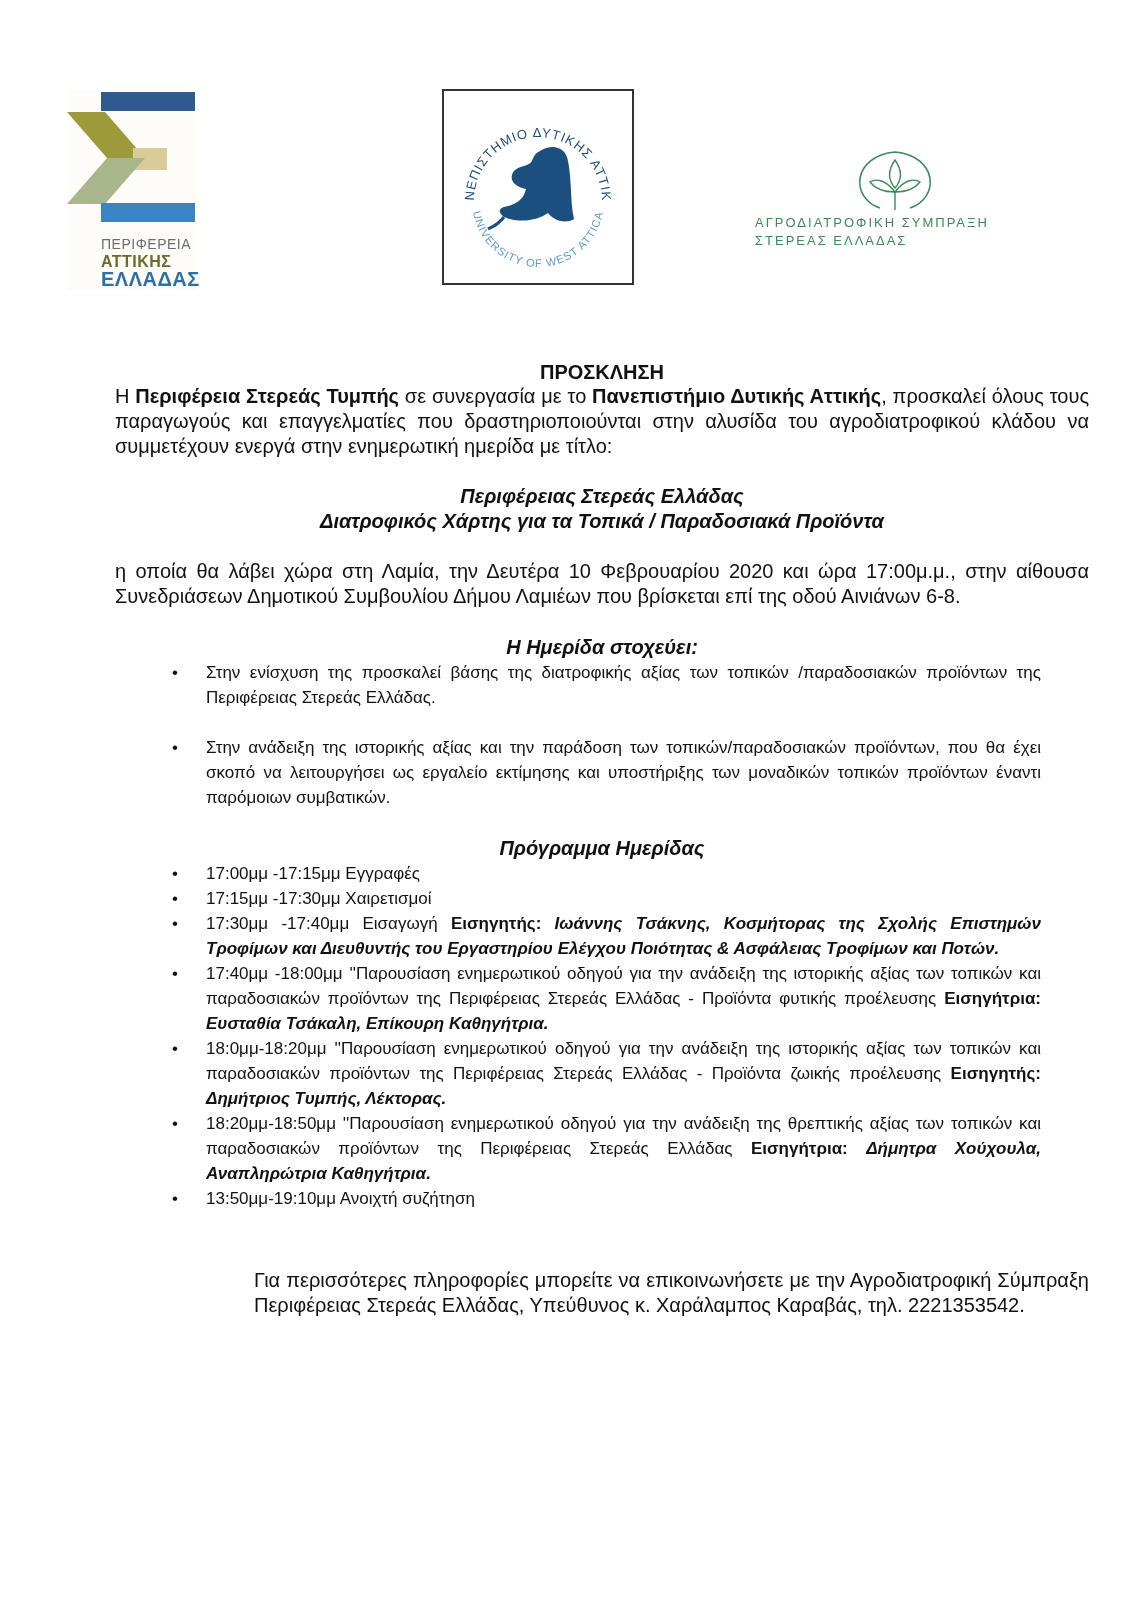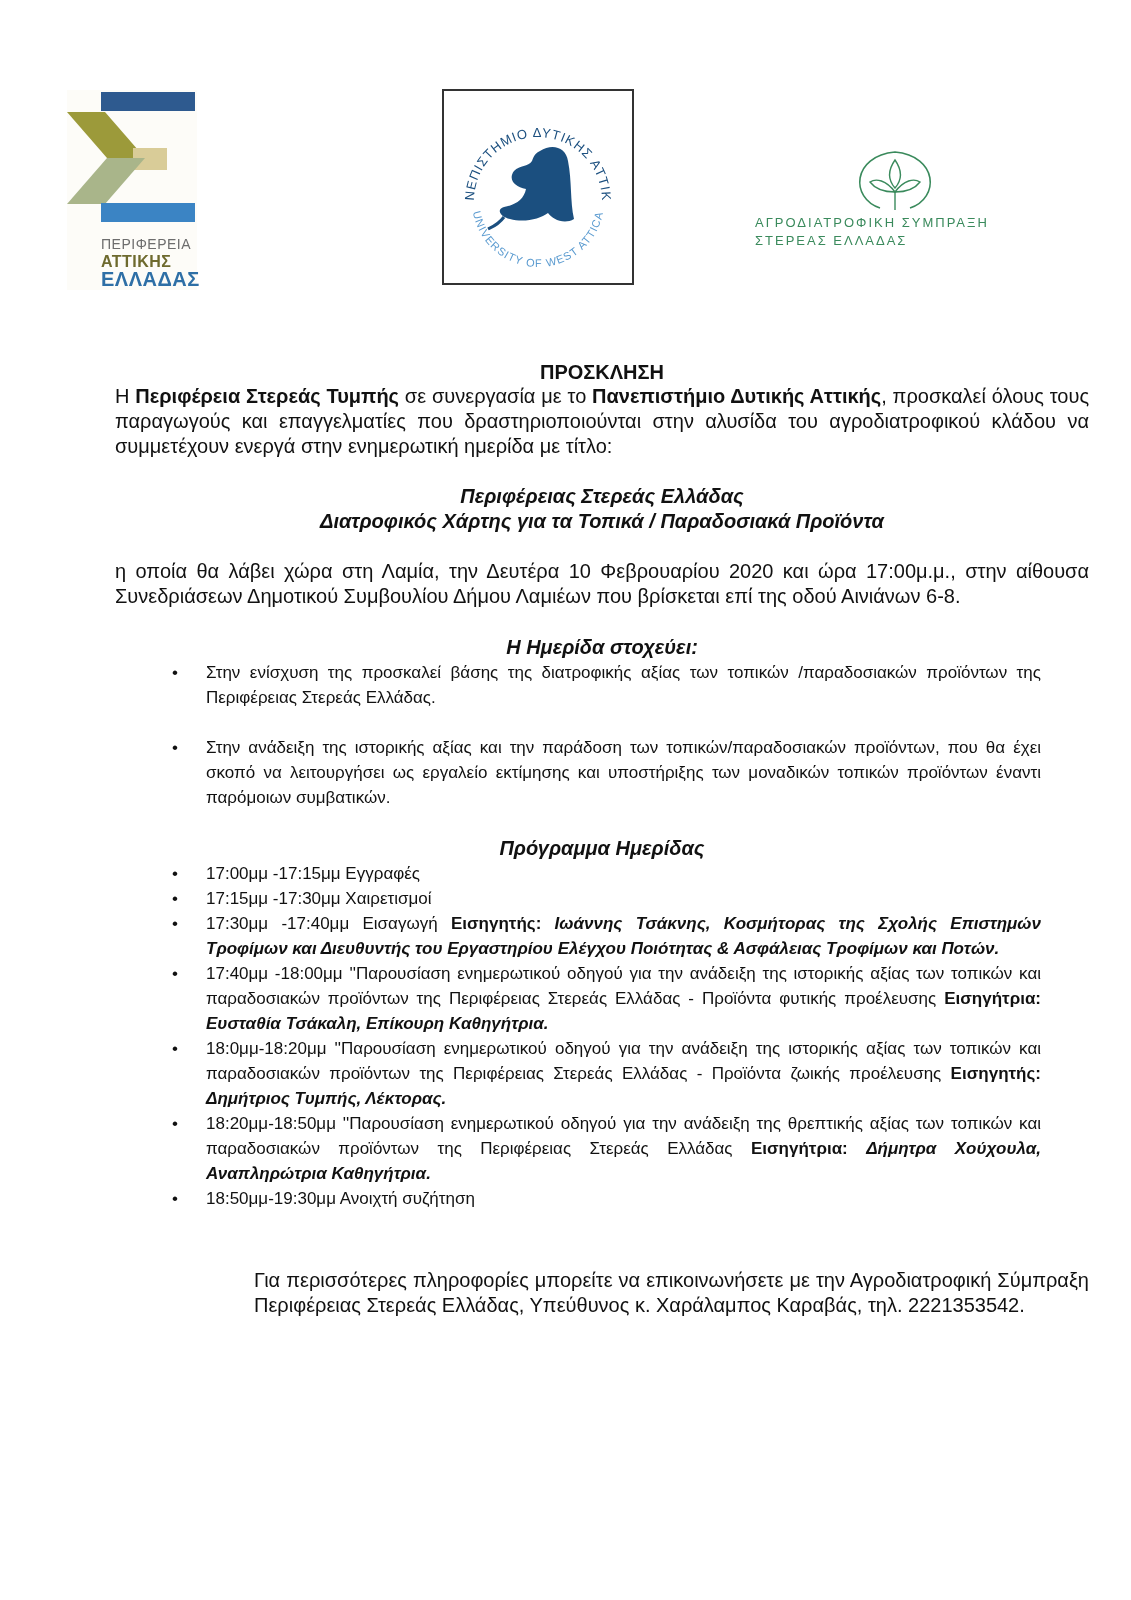--- a/index.html
+++ b/index.html
@@ -121,17 +121,17 @@
   <li>
     <span class="bullet">•</span>
     <span>18:0μμ-18:20μμ ''Παρουσίαση ενημερωτικού οδηγού για την ανάδειξη της ιστορικής αξίας των τοπικών και παραδοσιακών προϊόντων της Περιφέρειας  Στερεάς Ελλάδας - Προϊόντα ζωικής προέλευσης  </span><span class="b">Εισηγητής: </span><span class="bi">Δημήτριος Τυμπής, Λέκτορας.</span>
   </li>
   <li>
     <span class="bullet">•</span>
     <span>18:20μμ-18:50μμ ''Παρουσίαση ενημερωτικού οδηγού για την ανάδειξη της θρεπτικής αξίας των τοπικών και παραδοσιακών προϊόντων της Περιφέρειας  Στερεάς Ελλάδας  </span><span class="b">Εισηγήτρια: </span><span class="bi">Δήμητρα Χούχουλα, Αναπληρώτρια Καθηγήτρια.</span>
   </li>
   <li>
     <span class="bullet">•</span>
-    <span>18:50μμ-19:30μμ  Ανοιχτή συζήτηση</span><span class="b"></span><span class="bi"></span>
+    <span>13:50μμ-19:10μμ  Ανοιχτή συζήτηση</span><span class="b"></span><span class="bi"></span>
   </li>
 </ul>
 
 <div class="doc justify" style="top:1268px; left:206px; width:835px;">Για περισσότερες πληροφορίες μπορείτε να επικοινωνήσετε με την Αγροδιατροφική Σύμπραξη Περιφέρειας Στερεάς Ελλάδας, Υπεύθυνος κ.    Χαράλαμπος Καραβάς,  τηλ. 2221353542.</div>
 
 </body></html>

